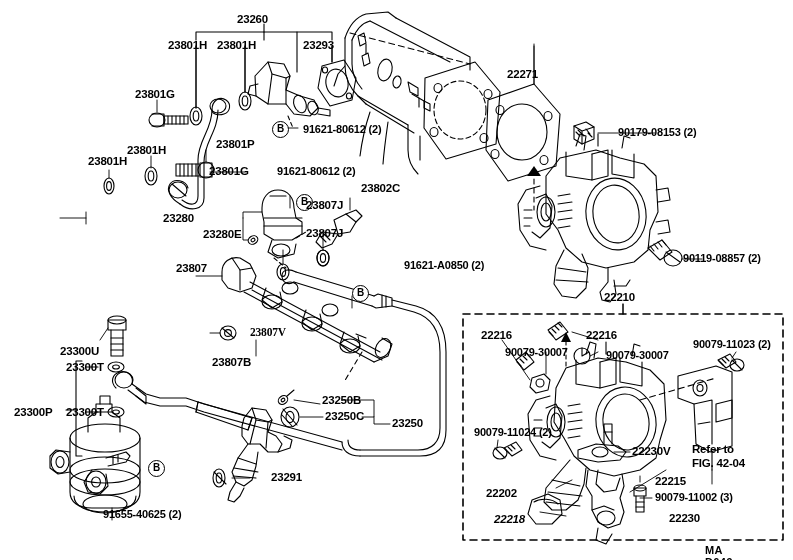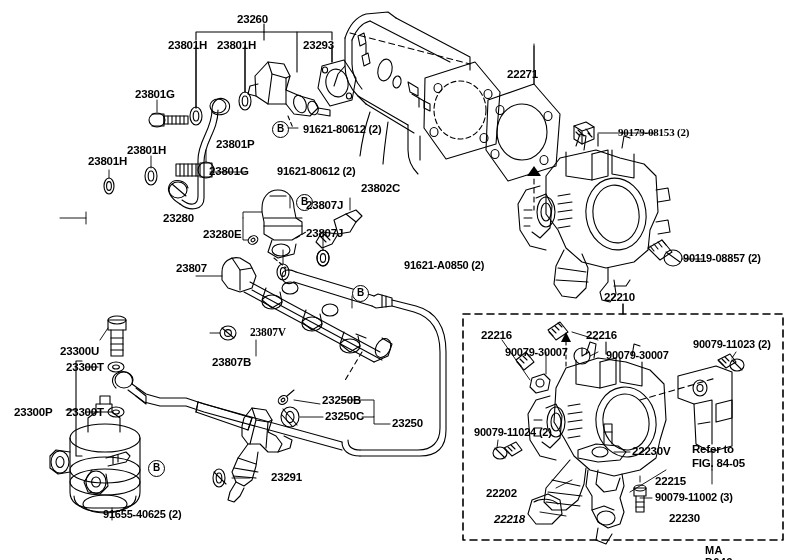--- a/index.html
+++ b/index.html
@@ -524,34 +524,34 @@
 <div class="lbl" style="left:271px;top:472px;">23291</div>
 
 <div class="lbl" style="left:60px;top:331px;margin-top:15px;">23300U</div>
 <div class="lbl" style="left:66px;top:362px;">23300T</div>
 <div class="lbl" style="left:66px;top:407px;">23300T</div>
 <div class="lbl" style="left:14px;top:407px;">23300P</div>
 <div class="bcirc" style="left:148px;top:460px;">B</div>
 <div class="lbl sm" style="left:103px;top:509px;">91655-40625 (2)</div>
 
 <div class="lbl" style="left:507px;top:69px;">22271</div>
-<div class="lbl sm" style="left:618px;top:127px;font-family:Liberation Serif, serif;">90179-08153 (2)</div>
+<div class="lbl sm" style="left:618px;top:127px;">90179-08153 (2)</div>
 <div class="lbl sm" style="left:683px;top:253px;">90119-08857 (2)</div>
 
 <div class="lbl" style="left:604px;top:292px;">22210</div>
 <div class="lbl" style="left:481px;top:330px;">22216</div>
 <div class="lbl" style="left:586px;top:330px;">22216</div>
 <div class="lbl sm" style="left:505px;top:347px;">90079-30007</div>
 <div class="lbl sm" style="left:606px;top:350px;">90079-30007</div>
 <div class="lbl sm" style="left:693px;top:339px;">90079-11023 (2)</div>
 <div class="lbl sm" style="left:474px;top:427px;">90079-11024 (2)</div>
 <div class="lbl sm" style="left:655px;top:492px;">90079-11002 (3)</div>
 <div class="lbl" style="left:486px;top:488px;">22202</div>
 <div class="lbl" style="left:494px;top:514px;font-style:italic;">22218</div>
 <div class="lbl" style="left:655px;top:476px;">22215</div>
 <div class="lbl" style="left:632px;top:446px;">22230V</div>
 <div class="lbl" style="left:669px;top:513px;">22230</div>
 <div class="lbl" style="left:692px;top:444px;">Refer to</div>
-<div class="lbl" style="left:692px;top:458px;">FIG. 84-05</div>
+<div class="lbl" style="left:692px;top:458px;">FIG. 42-04</div>
 
 <div class="corner" style="left:694px;top:544px;margin-left:11px;">MA  D649-E</div>
 
 </div>
 
 </body></html>

